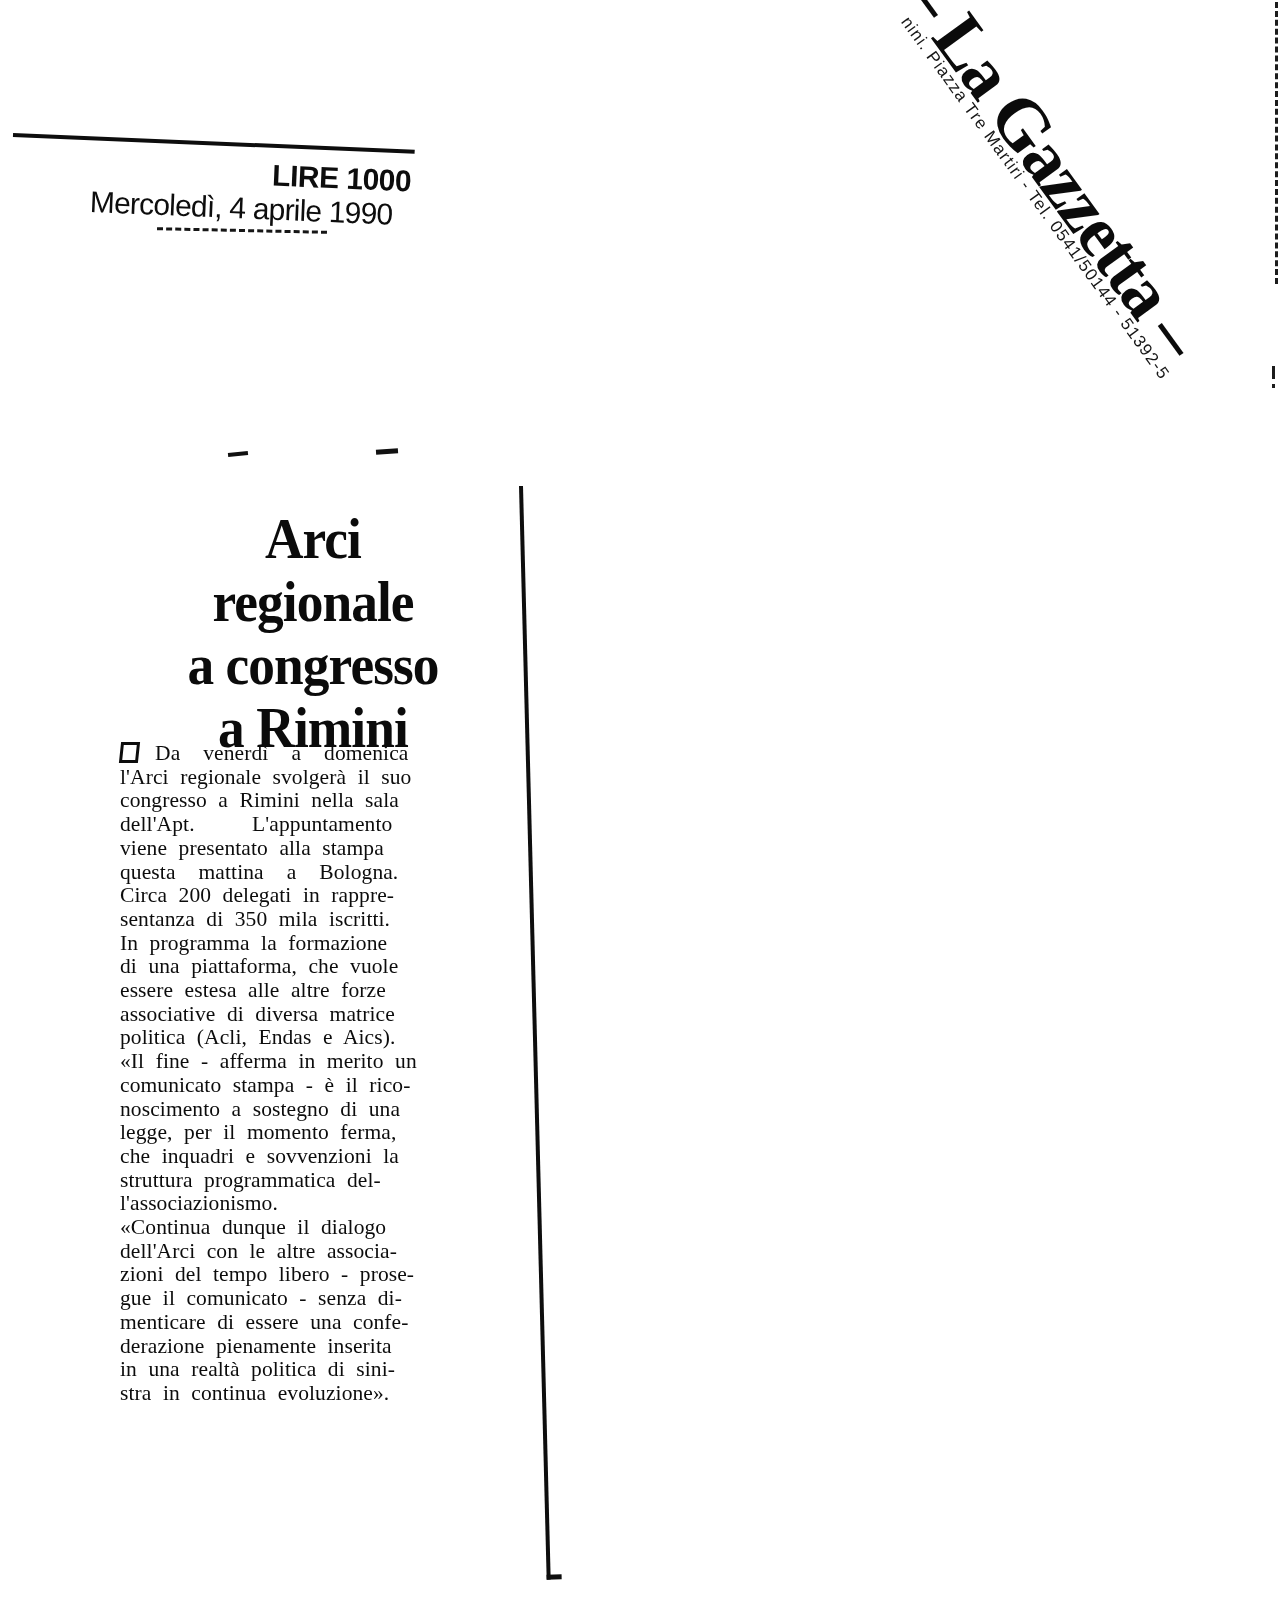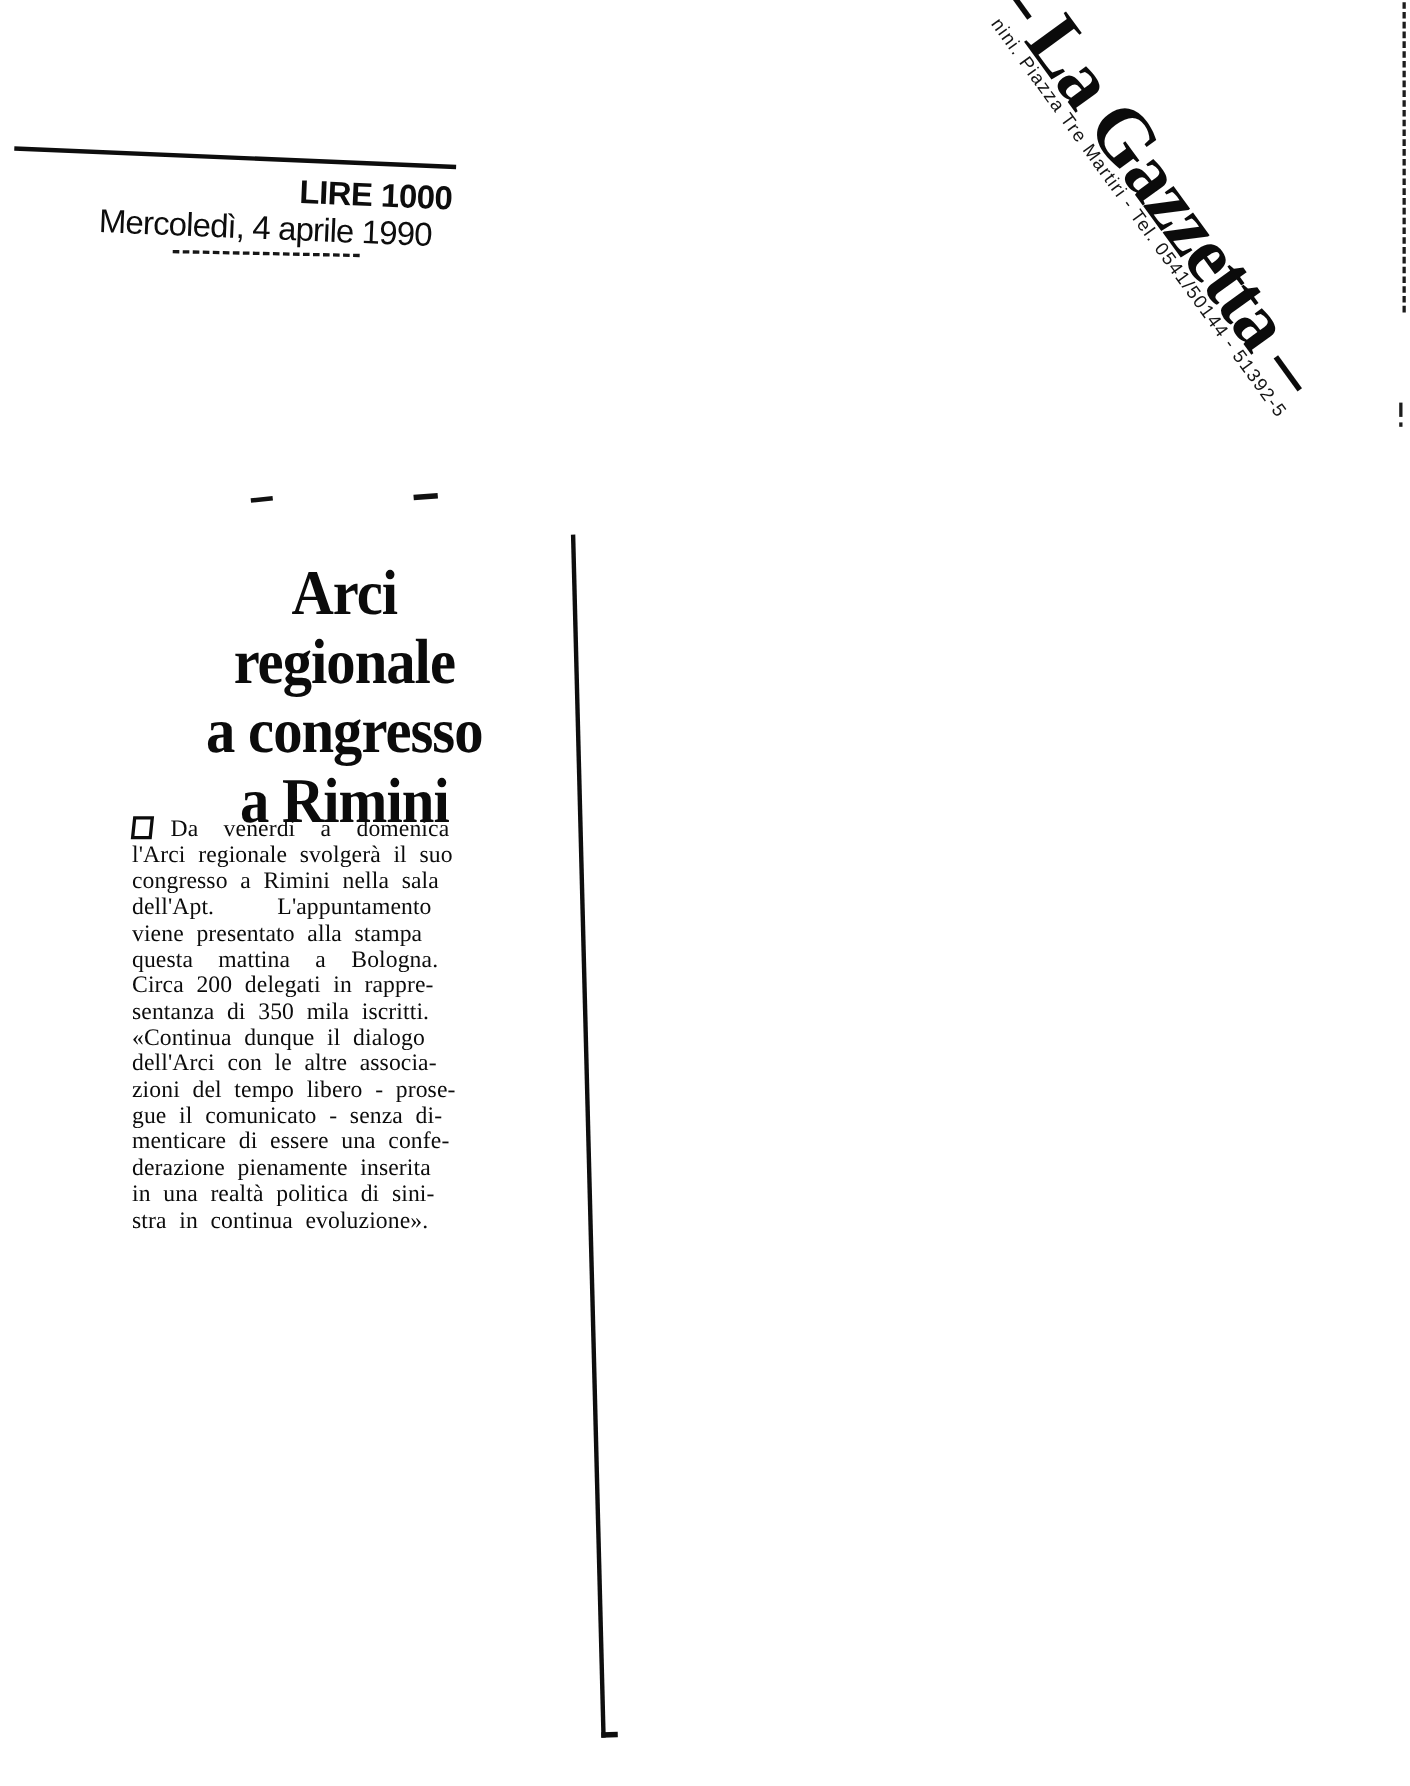--- a/index.html
+++ b/index.html
@@ -123,20 +123,32 @@
 
   <div class="article-body">
     <p><span class="sq"></span><span>Da&nbsp; venerdì&nbsp; a&nbsp; domenica
 l'Arci regionale svolgerà il suo
 congresso a Rimini nella sala
 dell'Apt.&nbsp;&nbsp;&nbsp;&nbsp; L'appuntamento
 viene presentato alla stampa
 questa&nbsp; mattina&nbsp; a&nbsp; Bologna.
 Circa 200 delegati in rappre-
 sentanza di 350 mila iscritti.</span></p>
+    <p><span>In programma la formazione
+di una piattaforma, che vuole
+essere estesa alle altre forze
+associative di diversa matrice
+politica (Acli, Endas e Aics).</span></p>
+    <p><span>«Il fine - afferma in merito un
+comunicato stampa - è il rico-
+noscimento a sostegno di una
+legge, per il momento ferma,
+che inquadri e sovvenzioni la
+struttura programmatica del-
+l'associazionismo.</span></p>
     <p><span>«Continua dunque il dialogo
 dell'Arci con le altre associa-
 zioni del tempo libero - prose-
 gue il comunicato - senza di-
 menticare di essere una confe-
 derazione pienamente inserita
 in una realtà politica di sini-
 stra in continua evoluzione».</span></p>
   </div>
 

